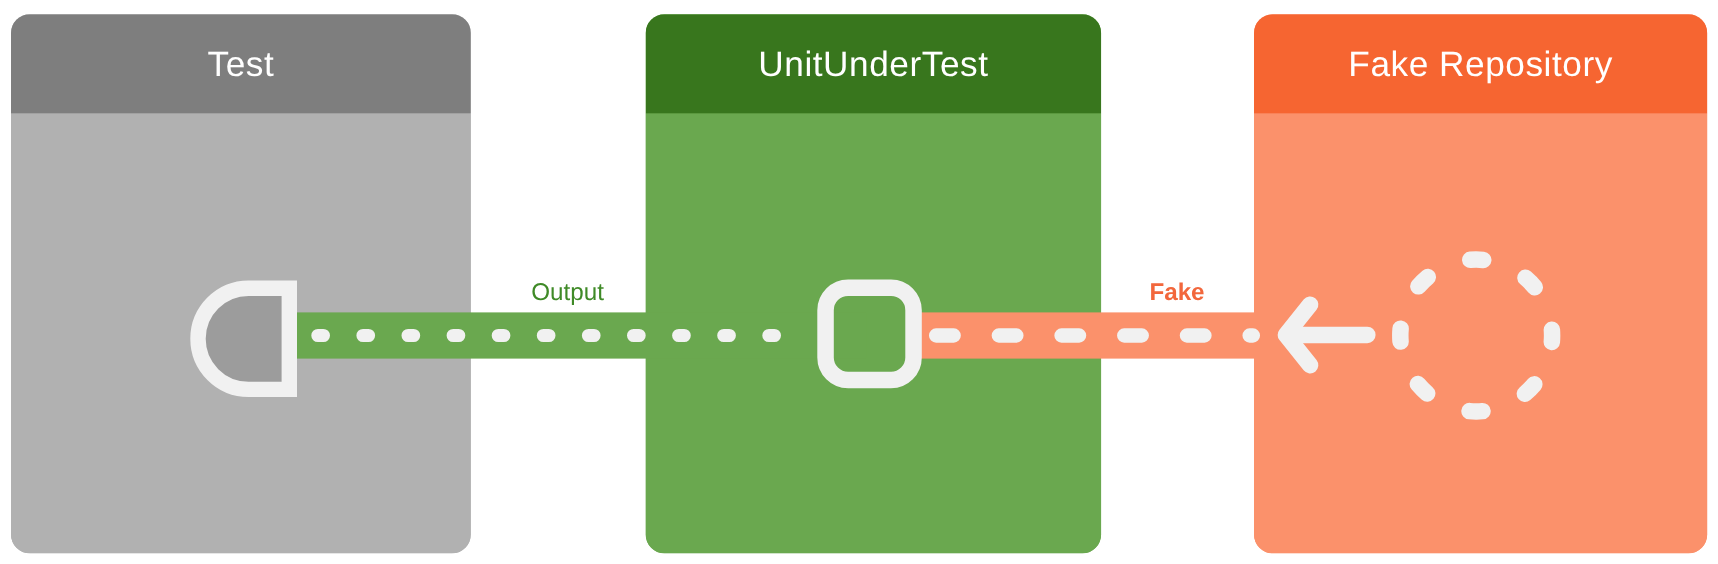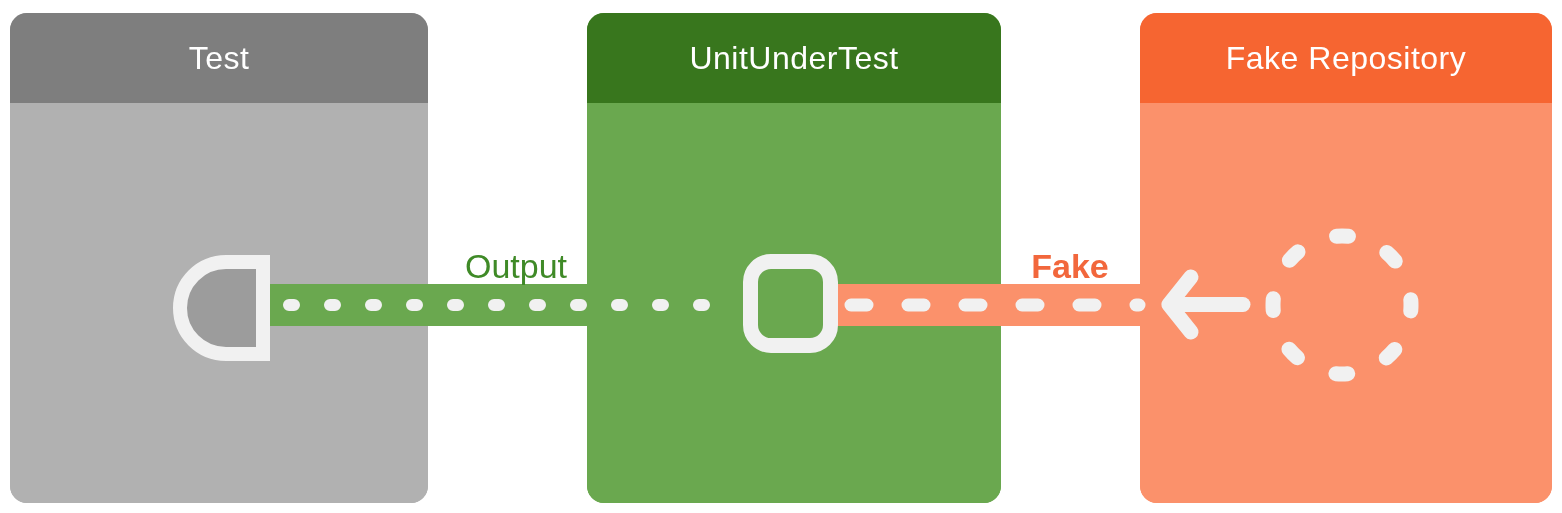--- a/index.html
+++ b/index.html
@@ -46,21 +46,21 @@
     height: 42px;
   }
   .band-output { left: 266px; width: 522px; }
   .band-flow   { left: 836px; width: 304px; }
   .connector-label {
     position: absolute;
     top: 249px;
     height: 34px;
     line-height: 34px;
     text-align: center;
-    font-size: 34px;
+    font-size: 22px;
   }
   .label-output { left: 436px;  width: 160px; font-weight: 500; }
   .label-flow   { left: 1000px; width: 140px; font-weight: 700; }
   .d-port-icon {
     position: absolute;
     left: 173px; top: 255px;
     width: 97px; height: 106px;
     border: 14px solid #f1f1f1;
     border-radius: 53px 0 0 53px;
     background: #9c9c9c;

